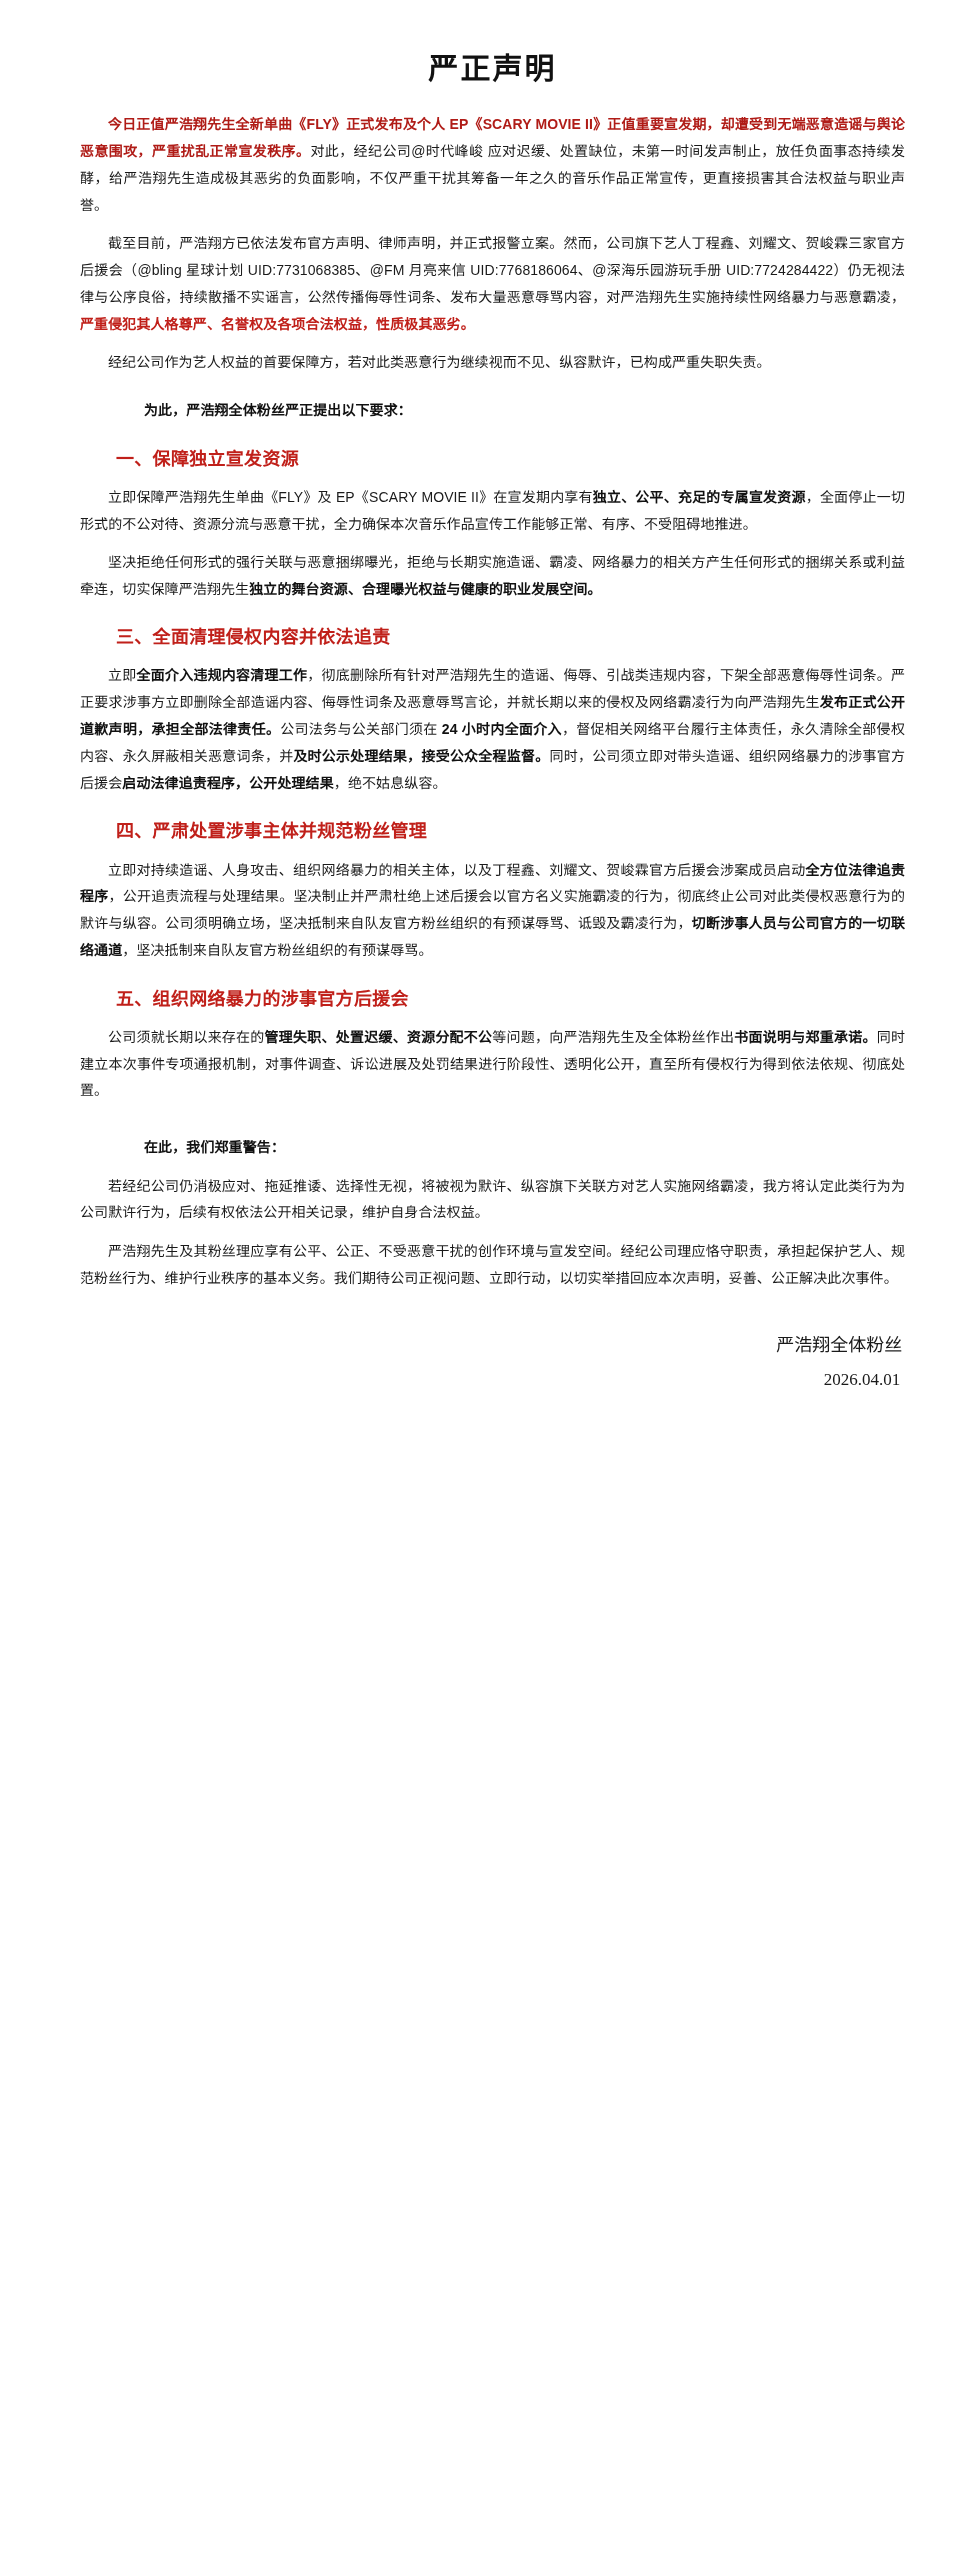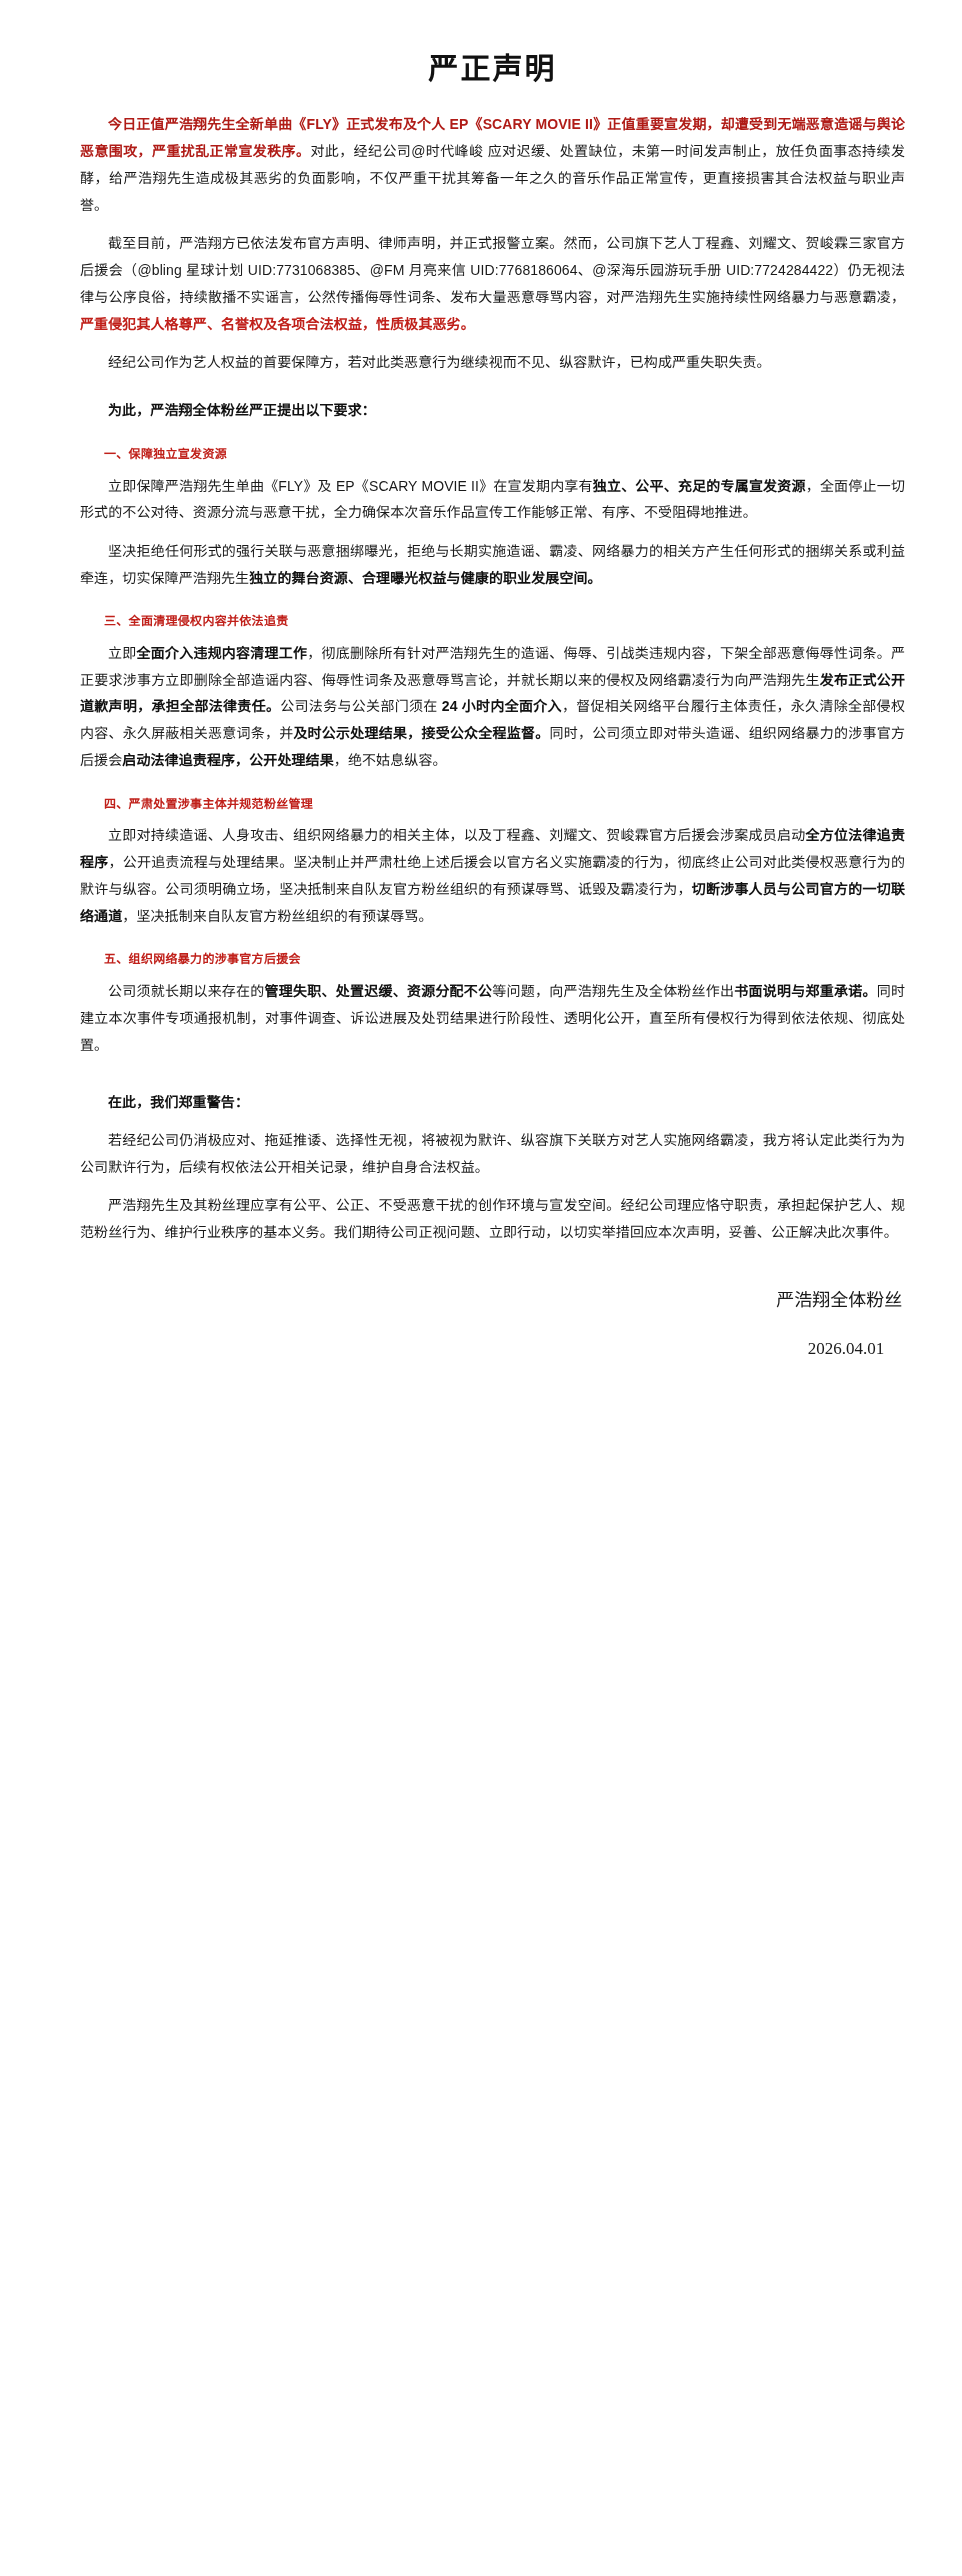--- a/index.html
+++ b/index.html
@@ -41,31 +41,33 @@
   p.para.lead {
     color: #b01c17;
     font-weight: 700;
     text-indent: 2em;
   }
   p.para.lead .tail-normal {
     color: #1a1a1a;
     font-weight: 400;
   }
   .sec-heading {
-    font-size: 12px;
+    font-size: 18px;
     line-height: 1.9;
     font-weight: 700;
     color: #c0201a;
     margin: 18.5px 0 7px 0;
     text-indent: 2em;
     letter-spacing: 0.3px;
+    font-family: Liberation Mono, monospace;
   }
   .bold-call {
     font-weight: 700;
     color: #111111;
+    margin-left: 36px;
   }
   .red-strong {
     font-weight: 700;
     color: #c0201a;
   }
   .blk-strong {
     font-weight: 700;
     color: #111111;
   }
   .spacer-sm { height: 10px; }
@@ -78,21 +80,21 @@
     font-size: 18px;
     line-height: 1.9;
     color: #1a1a1a;
     margin: 0 0 3px 0;
     padding-right: 2.8px;
   }
   .sign-date {
     font-size: 17px;
     line-height: 1.7;
     color: #1a1a1a;
-    margin: 18px;
+    margin: 2px;
     padding-right: 2.8px;
   }
   .serif-inline {
     font-family: "Liberation Serif", "DejaVu Serif", serif;
   }
 </style>
 </head>
 <body>
 
 <div class="page">

